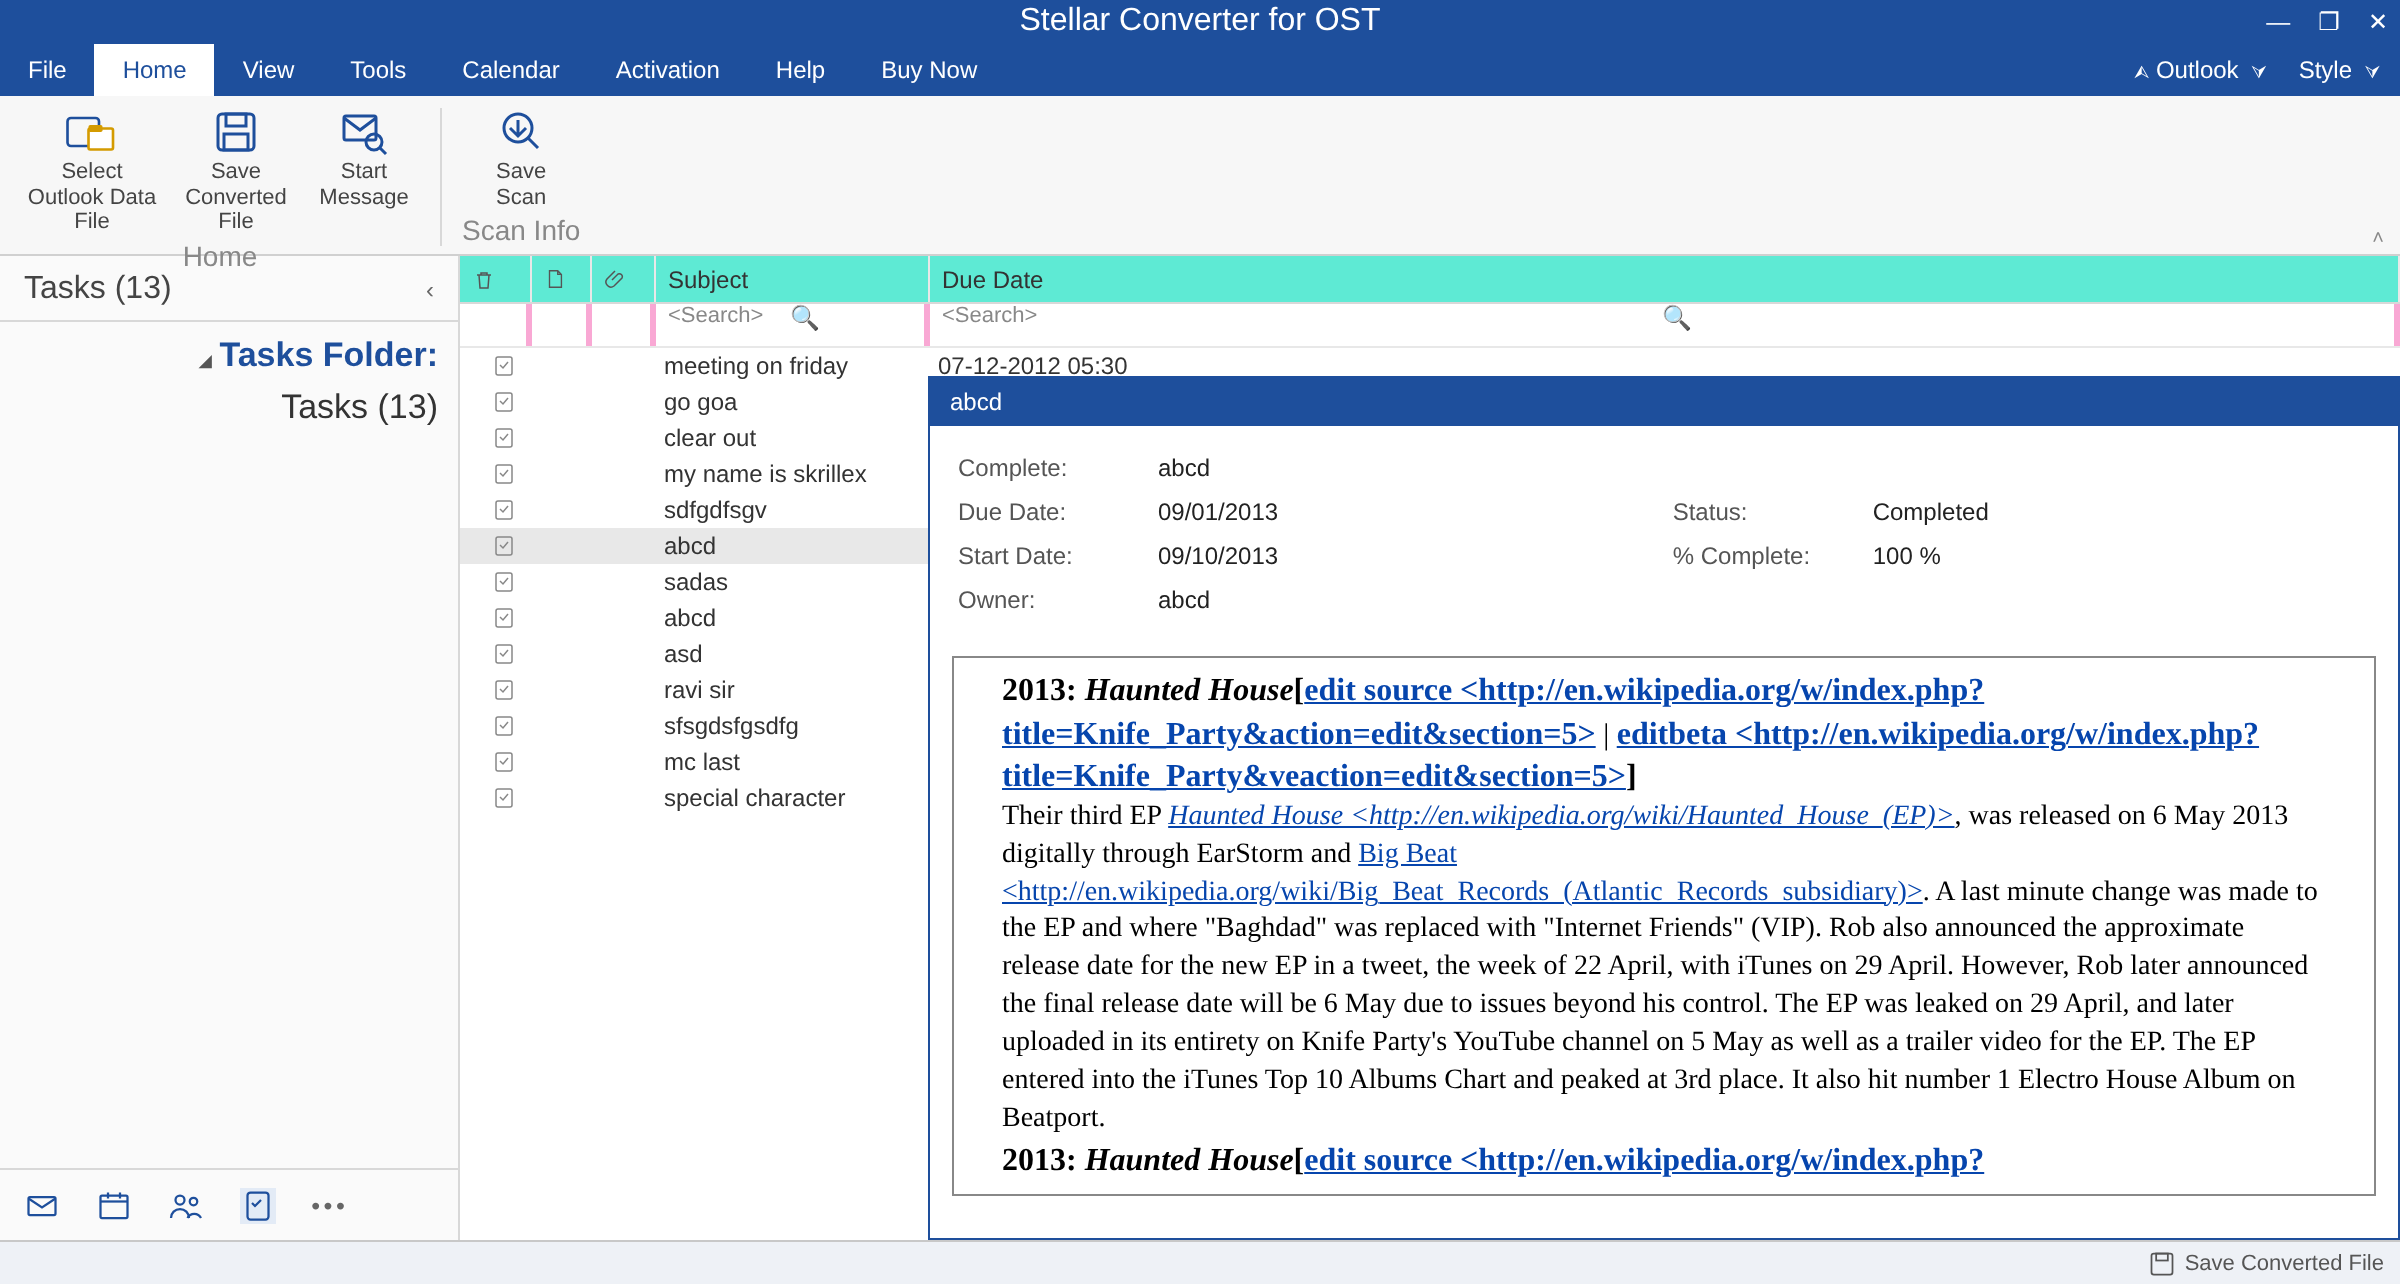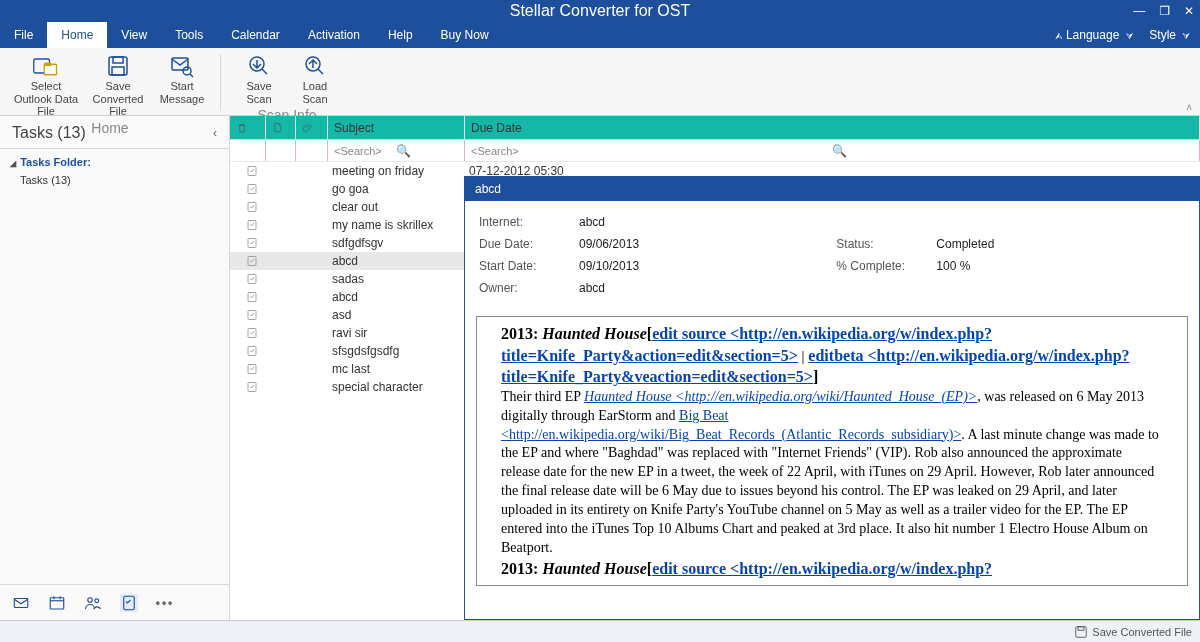--- a/index.html
+++ b/index.html
@@ -5,47 +5,47 @@
 * { box-sizing: border-box; margin: 0; padding: 0; }
 body { font-family: "Segoe UI", Tahoma, sans-serif; font-size: 12px; color: #333; background: #fff; width: 1200px; height: 642px; overflow: hidden; display: flex; flex-direction: column; }
 .titlebar { background: #1e4f9c; color: #fff; height: 22px; display: flex; align-items: center; position: relative; }
 .titlebar .title { position: absolute; left: 50%; transform: translateX(-50%); font-size: 16px; }
 .titlebar .win-controls { position: absolute; right: 6px; display: flex; gap: 14px; font-size: 12px; }
 .menubar { background: #1e4f9c; color: #fff; height: 26px; display: flex; align-items: stretch; padding: 0; }
 .menubar .tab { padding: 0 14px; display: flex; align-items: center; cursor: pointer; font-size: 12px; text-align: center; }
 .menubar .tab.active { background: #fff; color: #1e4f9c; }
 .menubar .right { margin-left: auto; display: flex; align-items: center; gap: 16px; padding-right: 10px; font-size: 12px; }
 .caret { font-size: 9px; margin-left: 3px; }
-.ribbon { background: #f7f7f7; border-bottom: 1px solid #d0d0d0; height: 68px; display: flex; padding: 2px 6px 0; position: relative; }
+.ribbon { background: #f7f7f7; border-bottom: 1px solid #d0d0d0; height: 80px; display: flex; padding: 2px 6px 0; position: relative; }
 .ribbon .group { display: flex; flex-direction: column; align-items: center; padding: 0 4px; }
 .ribbon .group-items { display: flex; gap: 0; }
 .ribbon .btn { display: flex; flex-direction: column; align-items: center; justify-content: flex-start; width: 72px; padding: 4px 2px 0; cursor: pointer; text-align: center; line-height: 1.15; font-size: 11px; color: #444; }
 .ribbon .btn.narrow { width: 56px; }
 .ribbon .btn svg { width: 28px; height: 24px; margin-bottom: 2px; }
 .ribbon .group-label { font-size: 14px; color: #888; margin-top: 2px; }
 .ribbon .divider { width: 1px; background: #d8d8d8; margin: 4px 6px; }
 .ribbon .collapse { position: absolute; right: 8px; bottom: 2px; font-size: 10px; color: #888; cursor: pointer; }
 .content { flex: 1; display: flex; min-height: 0; }
 .sidebar { width: 230px; background: #fafafa; border-right: 1px solid #d8d8d8; display: flex; flex-direction: column; }
 .sidebar .header { font-size: 16px; color: #444; padding: 8px 12px 6px; border-bottom: 1px solid #d8d8d8; display:flex; justify-content:space-between; align-items:center;}
 .sidebar .collapse-arrow { font-size: 12px; color: #666; cursor:pointer; }
-.sidebar .tree { padding: 4px 0; font-size: 11px; flex:1; }
+.sidebar .tree { padding: 4px 0; font-size: 17px; flex:1;text-align:right; }
 .sidebar .tree-item { padding: 3px 10px 3px 20px; cursor: pointer; color: #333; }
 .sidebar .tree-item.root { font-weight: bold; color: #1e4f9c; padding-left: 10px; }
 .sidebar .tree-item.root::before { content: "◢"; font-size: 8px; margin-right: 4px; color: #555; }
 .navbar { border-top: 1px solid #d8d8d8; height: 36px; display: flex; align-items: center; gap: 18px; padding: 0 12px; background:#fafafa;}
 .navbar .nav-icon { width: 18px; height: 18px; cursor: pointer; color: #1e4f9c; display:flex; align-items:center; justify-content:center;}
 .navbar .nav-icon svg { width: 18px; height: 18px; }
 .navbar .nav-icon.active { background: #e3ebf6; }
 .navbar .more { letter-spacing: 2px; font-weight:bold; color:#666;}
 .main { flex: 1; display: flex; flex-direction: column; position: relative; min-width:0;}
-.list-header { display: flex; height: 24px; border-bottom: 1px solid #d8d8d8; background:#14b8a6; align-items:center; font-size:12px; color:#333;}
+.list-header { display: flex; height: 24px; border-bottom: 1px solid #d8d8d8; background:#5eead4; align-items:center; font-size:12px; color:#333;}
 .list-header .col { border-right: 1px solid #e8e8e8; height:100%; display:flex; align-items:center; padding:0 6px;}
 .search-row { display: flex; height: 22px; border-bottom: 1px solid #e8e8e8; font-size:11px;}
-.search-row .cell { border-right: 1px solid #f9a8d4; display:flex; align-items:center; padding:0 6px; position:relative;}
+.search-row .cell { border-right: 3px solid #f9a8d4; display:flex; padding:0 6px; position:relative;}
 .search-row .cell span { color: #888; flex:1;}
 .search-row .cell .mag { color:#1e4f9c; font-size:12px;}
 .task-list { font-size: 12px; }
 .task-row { display: flex; height: 18px; align-items:center; }
 .task-row.selected { background: #e8e8e8; }
 .task-row .iconcol { width: 36px; display:flex; justify-content:flex-end; padding-right:8px;}
 .task-row .iconcol svg { width:12px; height:12px; }
 .task-row .pad { width: 62px; }
 .task-row .subject { width: 137px; padding-left:4px;}
 .task-row .due { padding-left:4px;}
@@ -84,21 +84,21 @@
 <div class="menubar">
   <div class="tab">File</div>
   <div class="tab active">Home</div>
   <div class="tab">View</div>
   <div class="tab">Tools</div>
   <div class="tab">Calendar</div>
   <div class="tab">Activation</div>
   <div class="tab">Help</div>
   <div class="tab">Buy Now</div>
   <div class="right">
-    <span><span class="caret">⮙</span> <span>Language</span> <span class="caret">⮛</span></span>
+    <span><span class="caret">⮙</span> <span>Outlook</span> <span class="caret">⮛</span></span>
     <span><span>Style</span> <span class="caret">⮛</span></span>
   </div>
 </div>
 
 <div class="ribbon">
   <div class="group">
     <div class="group-items">
       <div class="btn">
         <svg viewBox="0 0 32 24">
             <rect x="2" y="4" width="18" height="16" rx="2" fill="none" stroke="#1e4f9c" stroke-width="1.5"></rect>
@@ -131,28 +131,20 @@
   <div class="group">
     <div class="group-items">
       <div class="btn narrow">
         <svg viewBox="0 0 24 24">
             <circle cx="10" cy="10" r="7" fill="none" stroke="#1e4f9c" stroke-width="1.5"></circle>
             <line x1="15" y1="15" x2="20" y2="20" stroke="#1e4f9c" stroke-width="1.5"></line>
             <path d="M10 6 v8 M6 10 l4 4 l4 -4" fill="none" stroke="#1e4f9c" stroke-width="1.5"></path>
           </svg>
         <span>Save Scan</span>
       </div>
-      <div class="btn narrow">
-        <svg viewBox="0 0 24 24">
-            <circle cx="10" cy="10" r="7" fill="none" stroke="#1e4f9c" stroke-width="1.5"></circle>
-            <line x1="15" y1="15" x2="20" y2="20" stroke="#1e4f9c" stroke-width="1.5"></line>
-            <path d="M10 14 v-8 M6 10 l4 -4 l4 4" fill="none" stroke="#1e4f9c" stroke-width="1.5"></path>
-          </svg>
-        <span>Load Scan</span>
-      </div>
     </div>
     <div class="group-label">Scan Info</div>
   </div>
   <div class="collapse">˄</div>
 </div>
 
 <div class="content">
 
   <div class="sidebar">
     <div class="header">
@@ -374,28 +366,28 @@
           <div class="due">11</div>
         </div>
       </div>
 
     <div class="preview-pane">
       <div class="pp-header">abcd</div>
       <div class="pp-props">
         <table>
           <tbody>
               <tr>
-            <td class="label">Internet:</td>
+            <td class="label">Complete:</td>
             <td class="val">abcd</td>
             <td class="label"></td>
                 <td class="val"></td>
           </tr>
           <tr>
             <td class="label">Due Date:</td>
-            <td class="val">09/06/2013</td>
+            <td class="val">09/01/2013</td>
             <td class="label">Status:</td>
             <td class="val">Completed</td>
           </tr>
           <tr>
             <td class="label">Start Date:</td>
             <td class="val">09/10/2013</td>
             <td class="label">% Complete:</td>
             <td class="val">100 %</td>
           </tr>
           <tr>

